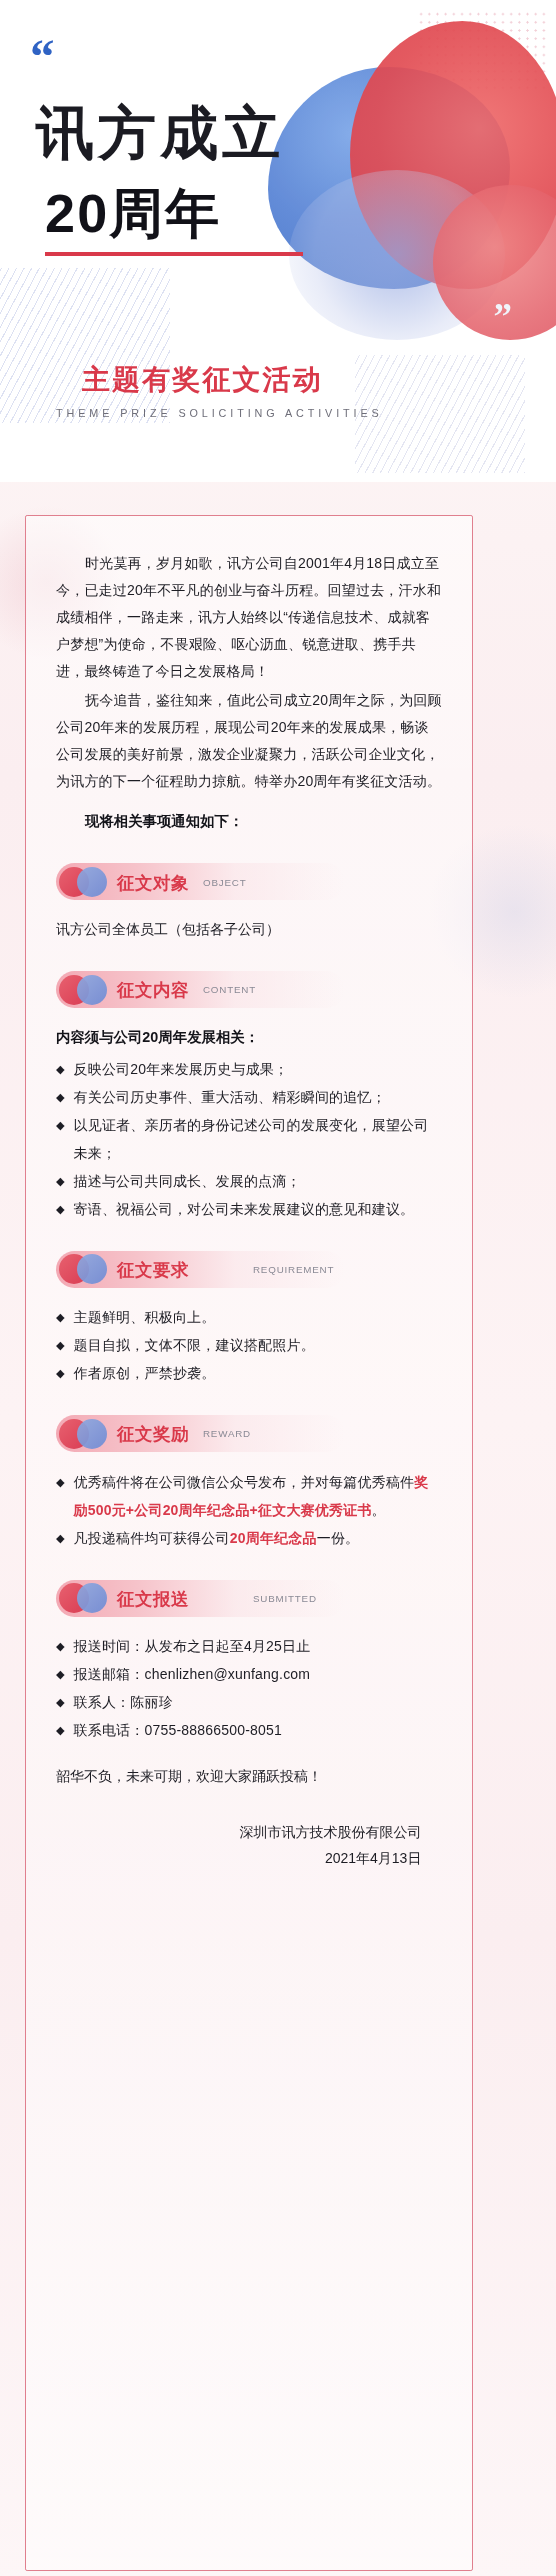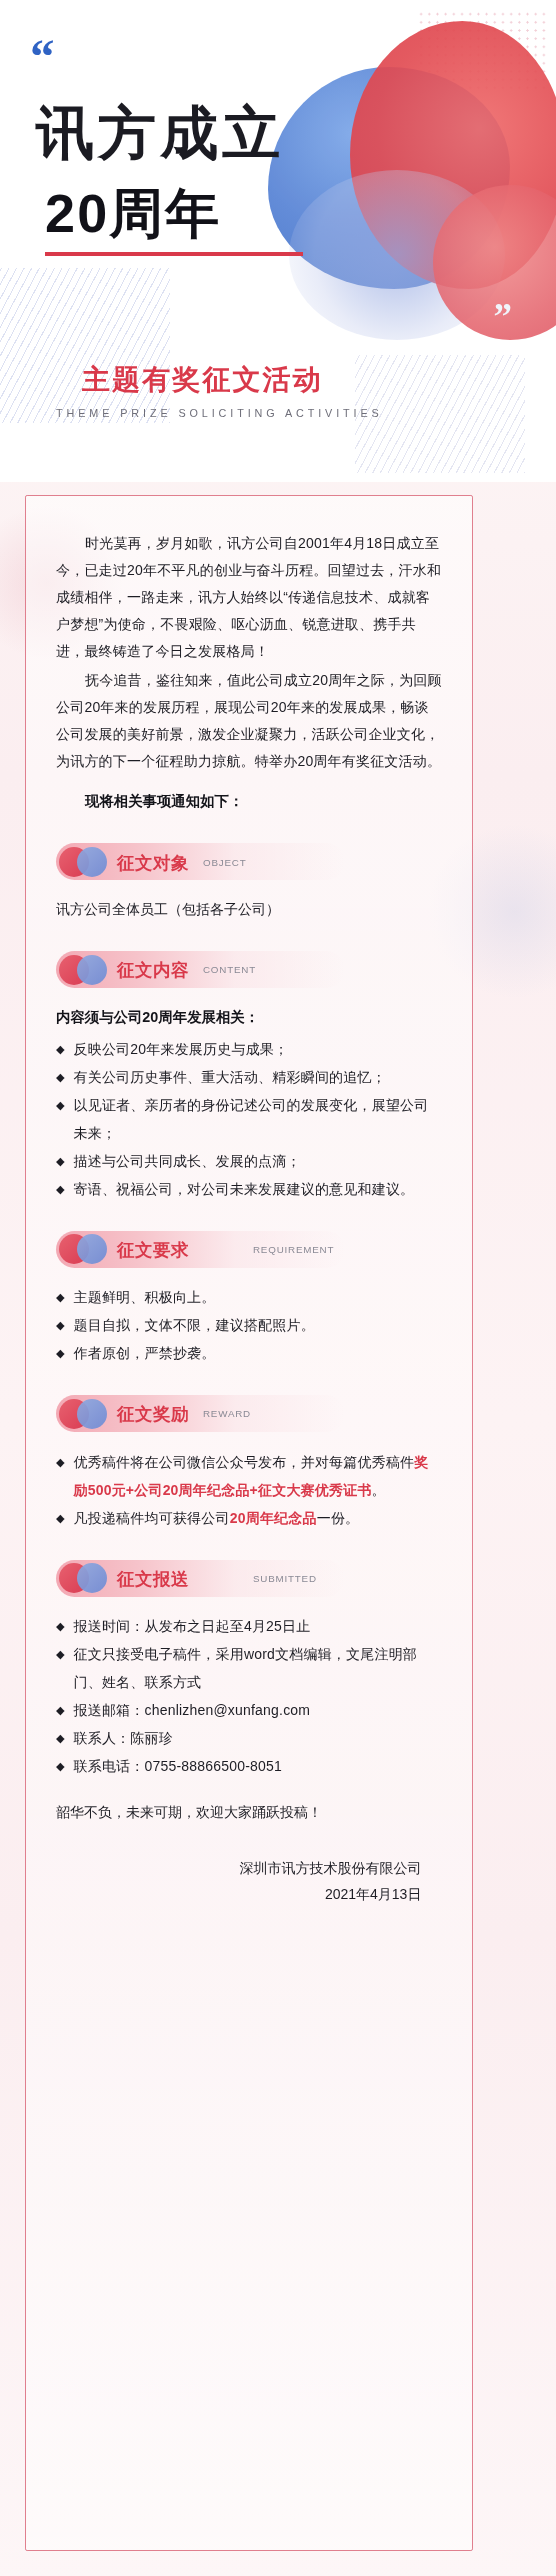--- a/index.html
+++ b/index.html
@@ -135,21 +135,21 @@
     font-size: 10.8px;
     letter-spacing: 3.9px;
     color: #6d6d78;
     font-family: "Liberation Sans", "DejaVu Sans", sans-serif;
     text-align: center;
   }
 
   
   .card {
     position: absolute;
-    left: 25px; top: 495px;
+    left: 25px; top: 515px;
     width: 448px; height: 2056px;
     border: 1px solid #e07f8e;
     border-radius: 2.1px;
     background: linear-gradient(180deg, rgba(255,255,255,0.55) 0%, rgba(255,255,255,0.35) 50%, rgba(255,255,255,0.5) 100%);
     padding: 34px 30px 20.6px 30px;
   }
   .card-bg-circle-1 {
     position: absolute;
     left: -31px; top: 505px;
     width: 155px; height: 155px;
@@ -357,21 +357,20 @@
 
     <div class="sec">
       <div class="pill"></div>
       <div class="pill-dot-a"></div>
       <div class="pill-dot-b"></div>
       <div class="sec-title">征文报送</div>
       <div class="sec-en wide">SUBMITTED</div>
     </div>
     <ul class="items">
       <li>报送时间：从发布之日起至4月25日止</li>
-      <li>征文只接受电子稿件，采用word文档编辑，文尾注明部门、姓名、联系方式</li>
       <li>报送邮箱：chenlizhen@xunfang.com</li>
       <li>联系人：陈丽珍</li>
       <li>联系电话：0755-88866500-8051</li>
     </ul>
 
     <div class="closing">韶华不负，未来可期，欢迎大家踊跃投稿！</div>
 
     <div class="sign">
       <div>深圳市讯方技术股份有限公司</div>
       <div>2021年4月13日</div>

